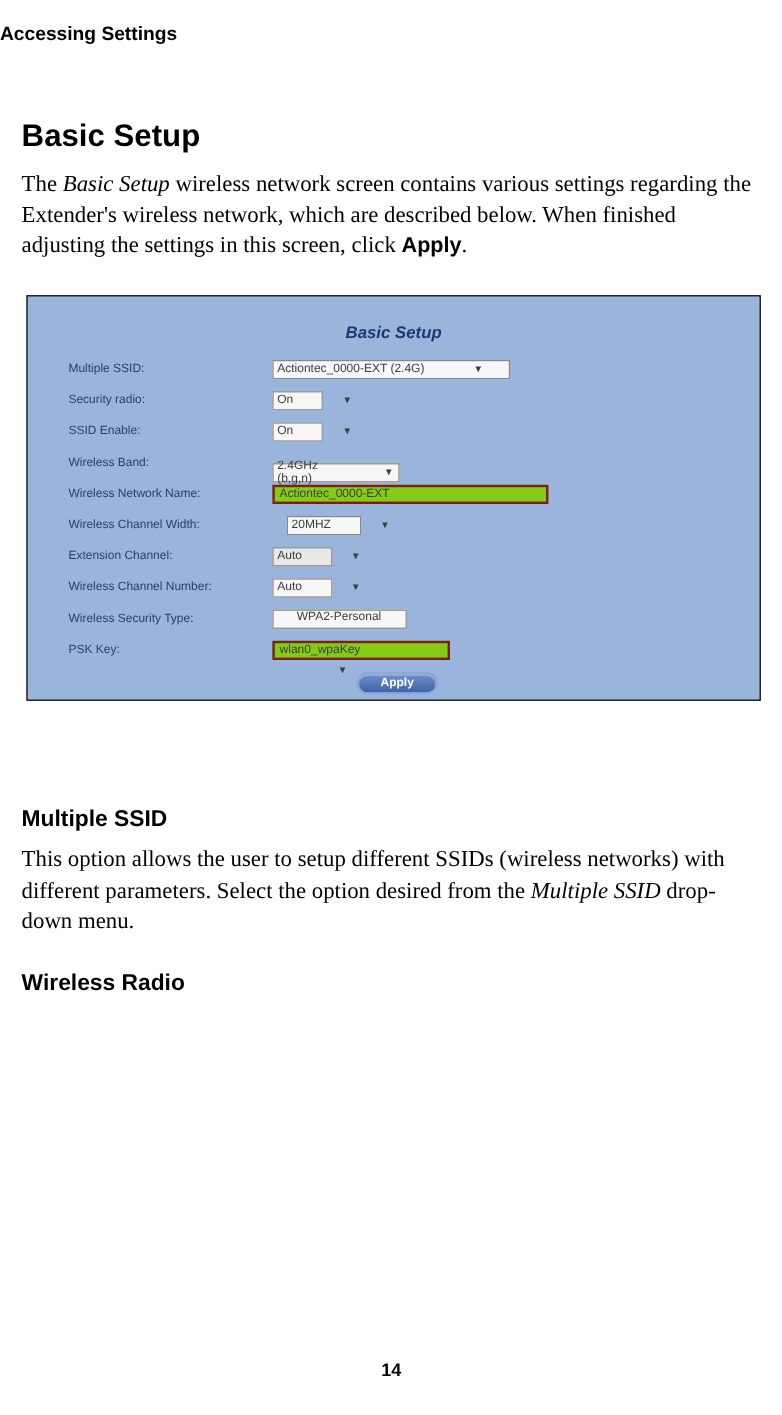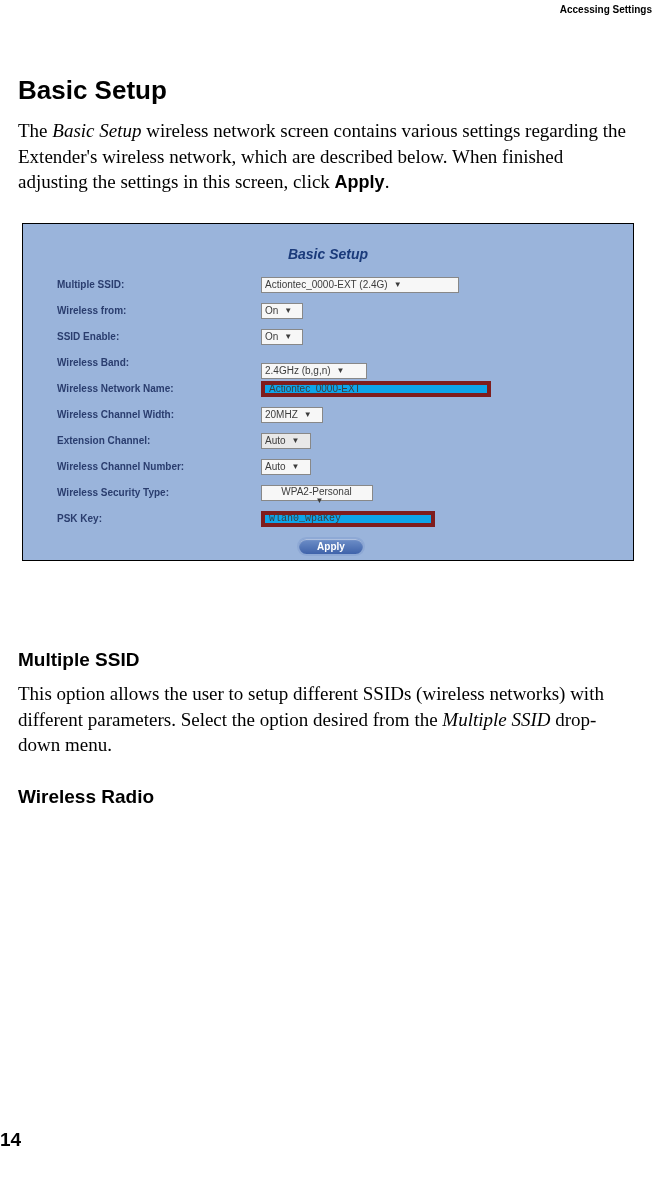--- a/index.html
+++ b/index.html
@@ -5,25 +5,25 @@
   * { box-sizing: border-box; margin: 0; padding: 0; }
   body {
     width: 652px;
     height: 1179px;
     background: #ffffff;
     font-family: Georgia, 'Times New Roman', serif;
     color: #000;
     position: relative;
   }
   .header {
-    text-align: right;
-    font-family: Arial, Helvetica, sans-serif;
-    font-weight: bold;
-    font-size: 10px;
-    padding-top: 4px;
+    text-align: left;
+    font-family: Arial, Helvetica, sans-serif;
+    font-weight: bold;
+    font-size: 16px;
+    padding-top: 20px;
     padding-bottom: 60px;
   }
   .content {
     padding: 0 18px;
   }
   h1.section-title {
     font-family: Arial, Helvetica, sans-serif;
     font-weight: 800;
     font-size: 26px;
     margin-bottom: 12px;
@@ -59,46 +59,46 @@
   .panel-body {
     padding: 0 28px 0 34px;
   }
   .form-row {
     display: flex;
     align-items: center;
     margin-bottom: 8px;
     height: 18px;
   }
   .form-label {
-    width: 204px;
+    width: 170px;
     color: #2a3d6e;
     font-size: 10px;
     flex-shrink: 0;
-    font-weight: bold;
   }
   .select {
     background: #f7f7f7;
     border: 1px solid #888;
     font-size: 10px;
     font-family: Arial, sans-serif;
     color: #3c3c3c;
     height: 16px;
     display: inline-flex;
     align-items: center;
     padding: 0 4px 0 3px;
     position: relative;
+    gap: 35px;
   }
   .select .caret {
     margin-left: 6px;
     font-size: 8px;
     line-height: 1;
   }
   .text-input {
-    background: #0ea5e9;
-    border: 4px solid #7f1d1d;
+    background: #84cc16;
+    border: 2px solid #7f1d1d;
     font-size: 10px;
     font-family: Arial, sans-serif;
     color: #3c3c3c;
     height: 16px;
     display: inline-flex;
     align-items: center;
     padding: 0 4px;
   }
   .apply-row {
     text-align: center;
@@ -124,24 +124,24 @@
     font-family: Arial, Helvetica, sans-serif;
     font-weight: 800;
     font-size: 19px;
     margin-bottom: 10px;
   }
   .footer {
     position: absolute;
     bottom: 28px;
     left: 0;
     right: 0;
-    text-align: left;
-    font-family: Arial, Helvetica, sans-serif;
-    font-weight: bold;
-    font-size: 19px;
+    text-align: center;
+    font-family: Arial, Helvetica, sans-serif;
+    font-weight: bold;
+    font-size: 15px;
   }
 </style>
 </head>
 <body>
 
 <div class="header">Accessing Settings</div>
 
 <div class="content">
   <h1 class="section-title">Basic Setup</h1>
   <p class="body-text">
@@ -156,21 +156,21 @@
 
       <div class="form-row">
         <div class="form-label">Multiple SSID:</div>
         <div class="select" style="width:198px;">
           <span>Actiontec_0000-EXT (2.4G)</span>
           <span class="caret">▼</span>
         </div>
       </div>
 
       <div class="form-row">
-        <div class="form-label">Wireless from:</div>
+        <div class="form-label">Security radio:</div>
         <div class="select" style="width:42px;">
           <span>On</span>
           <span class="caret">▼</span>
         </div>
       </div>
 
       <div class="form-row">
         <div class="form-label">SSID Enable:</div>
         <div class="select" style="width:42px;">
           <span>On</span>
@@ -188,21 +188,21 @@
 
       <div class="form-row">
         <div class="form-label">Wireless Network Name:</div>
         <div class="text-input" style="width:230px;">
           <span>Actiontec_0000-EXT</span>
         </div>
       </div>
 
       <div class="form-row">
         <div class="form-label">Wireless Channel Width:</div>
-        <div class="select" style="width:62px;">
+        <div class="select" style="width:62px;margin-left:12px;">
           <span>20MHZ</span>
           <span class="caret">▼</span>
         </div>
       </div>
 
       <div class="form-row">
         <div class="form-label">Extension Channel:</div>
         <div class="select" style="width:50px; background:#e8e8e8;">
           <span>Auto</span>
           <span class="caret">▼</span>
@@ -220,21 +220,21 @@
       <div class="form-row">
         <div class="form-label">Wireless Security Type:</div>
         <div class="select" style="width:112px;flex-direction:column;">
           <span>WPA2-Personal</span>
           <span class="caret">▼</span>
         </div>
       </div>
 
       <div class="form-row">
         <div class="form-label">PSK Key:</div>
-        <div class="text-input" style="width:174px;font-family:Liberation Mono, monospace;">
+        <div class="text-input" style="width:148px;">
           <span>wlan0_wpaKey</span>
         </div>
       </div>
 
       <div class="apply-row">
         <div class="apply-btn">Apply</div>
       </div>
 
     </div>
   </div>

